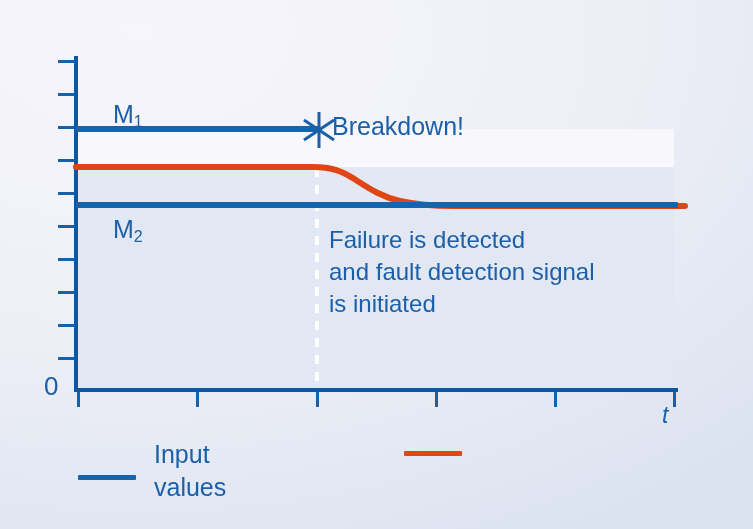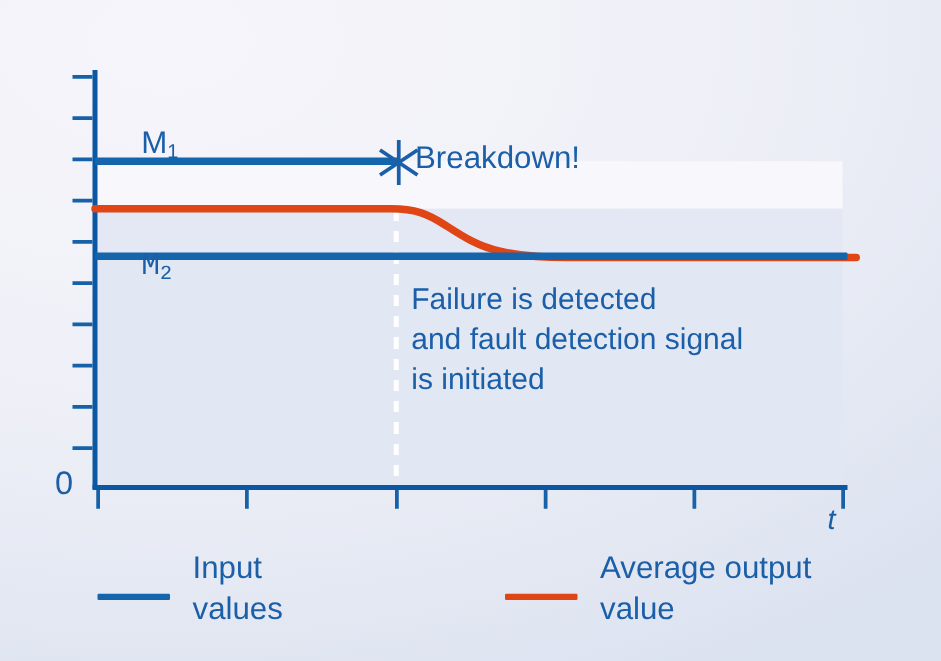--- a/index.html
+++ b/index.html
@@ -121,23 +121,22 @@
   
   .label-blue {
     color: #1b5fa8;
     font-family: "Liberation Sans", sans-serif;
   }
   #label-m1 {
     left: 113px; top: 100px;
     font-size: 25px;
   }
   #label-m2 {
-    left: 113px; top: 198px;
-    font-size: 25px;
-    font-family: Liberation Mono, monospace;
+    left: 113px; top: 215px;
+    font-size: 25px;
   }
   .sub { font-size: 16px; vertical-align: -0.28em; }
 
   #label-breakdown {
     left: 332px; top: 112px;
     font-size: 25px;
     white-space: nowrap;
   }
   #annotation-block {
     left: 329px; top: 224px;
@@ -247,18 +246,16 @@
   <div id="label-axis-x" class="abs label-blue">t</div>
 
   <div id="legend">
     <div id="legend-entry-input" class="legend-entry">
       <span class="legend-swatch" style="background:#1565ad"></span>
       <span class="legend-text">Input
 values</span>
     </div>
     <div id="legend-entry-output" class="legend-entry">
       <span class="legend-swatch" style="background:#e04515"></span>
-      <span class="legend-text">Average output
-value</span>
     </div>
   </div>
 
 </div>
 
 </body></html>

